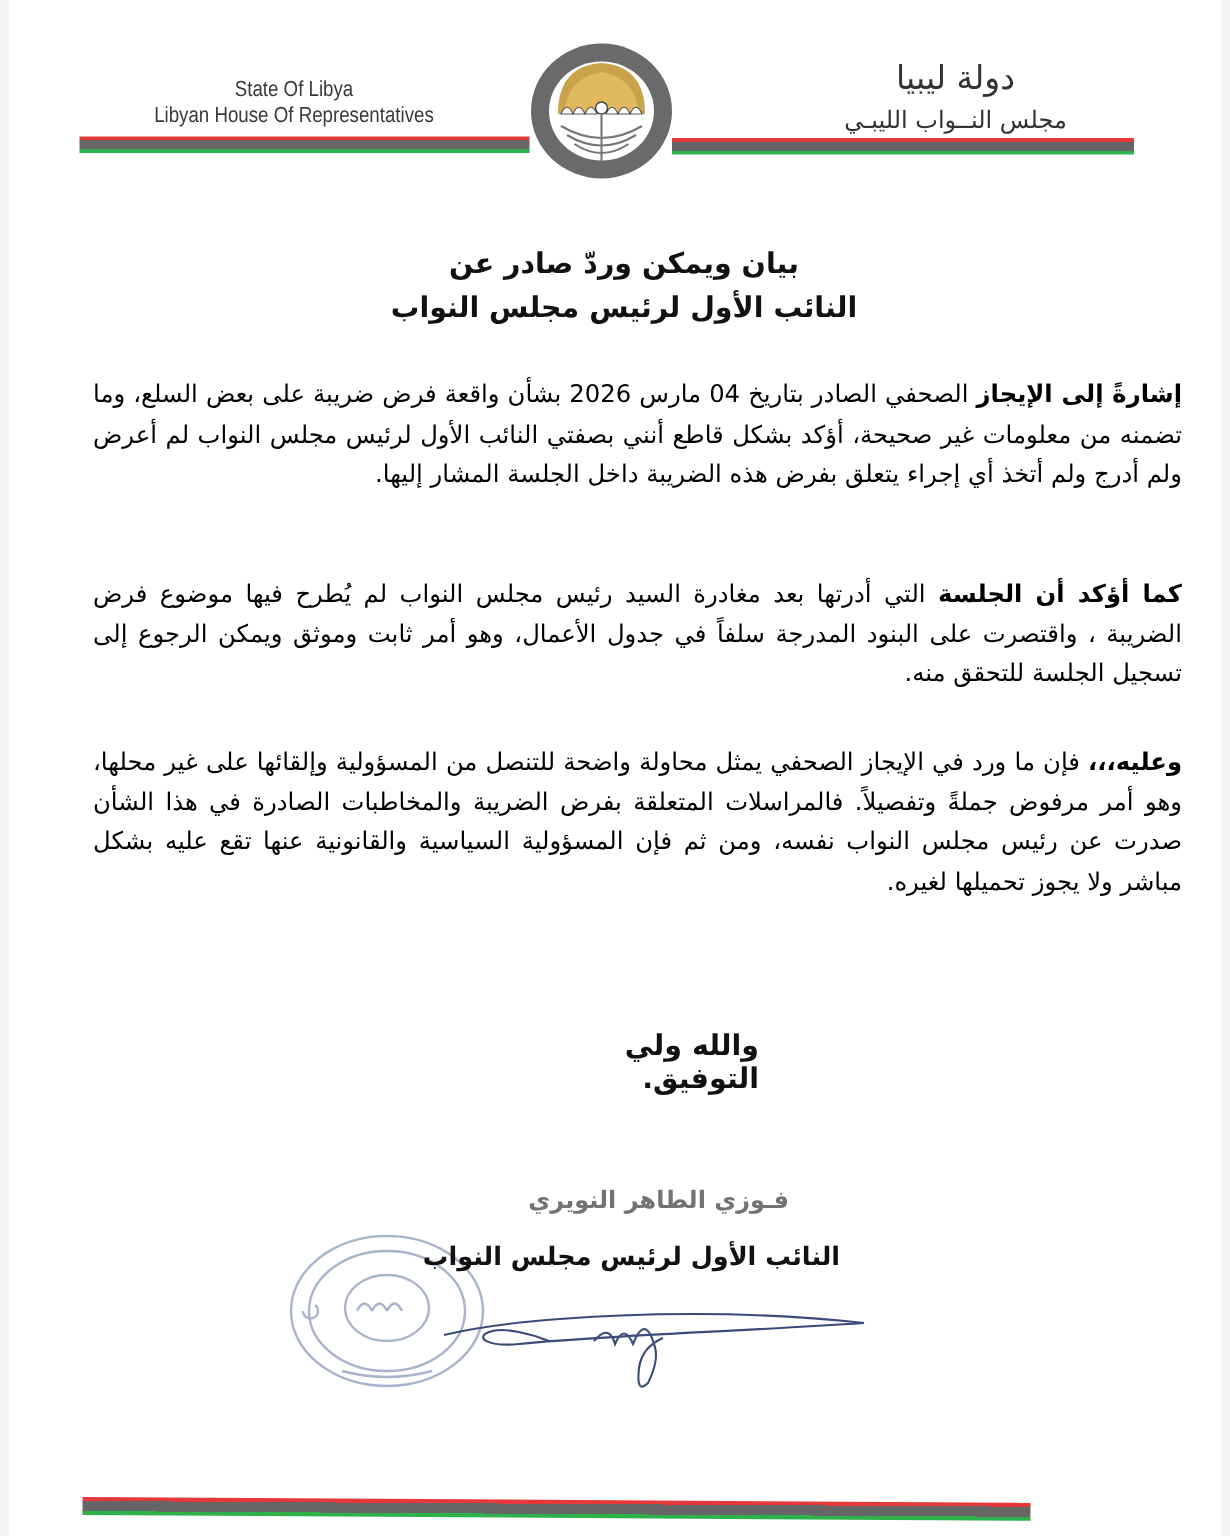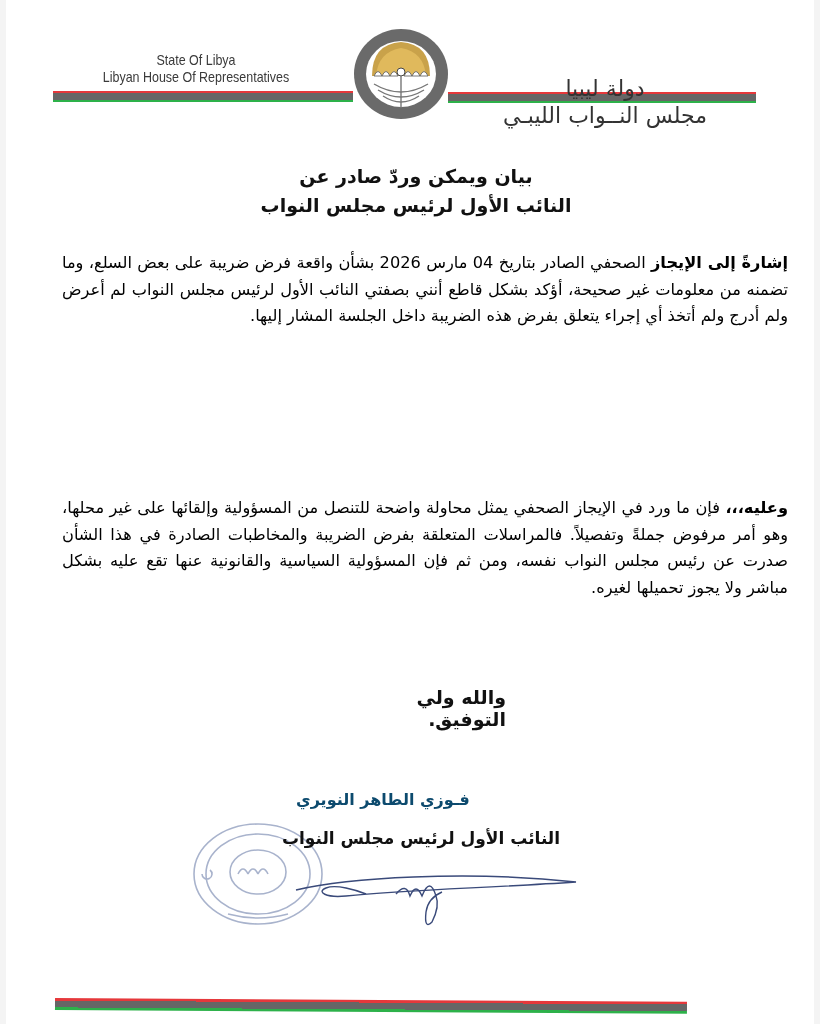--- a/index.html
+++ b/index.html
@@ -8,25 +8,25 @@
     position: absolute; left: 6px; top: 0; width: 808px; height: 1024px;
     background: #ffffff;
   }
   
   .lh-left {
     position: absolute; left: 80px; top: 52px; width: 220px; text-align: center;
     font-family: "Liberation Sans", sans-serif; color: #3a3a3a; font-size: 14.5px;
     line-height: 17px; transform: scaleX(0.86); transform-origin: center;
   }
   .lh-right {
-    position: absolute; left: 484px; top: 40px; width: 230px; text-align: center;
-    font-family: "DejaVu Sans", sans-serif; color: #333; direction: rtl; margin-top: 36px;
+    position: absolute; left: 516px; top: 40px; width: 230px; text-align: center;
+    font-family: "DejaVu Sans", sans-serif; color: #333; direction: rtl;
   }
   .lh-right .l1 { font-size: 22px; line-height: 26px; }
-  .lh-right .l2 { font-size: 22px; line-height: 28px; letter-spacing: 0.5px; }
+  .lh-right .l2 { font-size: 16px; line-height: 28px; letter-spacing: 0.5px; }
   .flagbar {
     position: absolute; height: 11px;
     background: linear-gradient(#e5383b 0 22%, #666 22% 78%, #2db14a 78% 100%);
   }
   .flagbar.top-l { left: 47px; top: 91px; width: 300px; }
   .flagbar.top-r { left: 442px; top: 92px; width: 308px; }
   .flagbar.bot { left: 49px; top: 998px; width: 632px; transform: rotate(0.35deg); transform-origin: left center; height: 12px;}
   .emblem {
     position: absolute; left: 340px; top: 26px; width: 110px; height: 96px;
   }
@@ -44,22 +44,22 @@
   .para b { font-weight: bold; }
   .p1 { top: 250px; }
   .p2 { top: 383px; }
   .p3 { top: 495px; }
   .p4 { top: 632px; }
   .closing {
     position: absolute; left: 340px; top: 686px; width: 160px; text-align: right; direction: rtl;
     font-family: "DejaVu Sans", sans-serif; font-weight: bold; font-size: 19px; color: #111;
   }
   .sig-name {
-    position: absolute; left: 290px; top: 790px; width: 230px; text-align: left; direction: rtl;
-    font-family: "DejaVu Sans", sans-serif; font-weight: bold; font-size: 16px; color: #0c4a6e;
+    position: absolute; left: 290px; top: 790px; width: 230px; text-align: right; direction: rtl;
+    font-family: "DejaVu Sans", sans-serif; font-weight: bold; font-size: 16px; color: #737373;
   }
   .sig-title {
     position: absolute; left: 250px; top: 828px; width: 330px; text-align: center; direction: rtl;
     font-family: "DejaVu Sans", sans-serif; font-weight: bold; font-size: 17px; color: #111;
   }
   .stamp { position: absolute; left: 182px; top: 818px; width: 140px; height: 112px; }
   .signature { position: absolute; left: 280px; top: 860px; width: 300px; height: 70px; }
 </style>
 </head>
 <body>
@@ -101,20 +101,21 @@
     <div class="l2">مجلس النــواب الليبـي</div>
   </div>
 
   <div class="title">
     <div>بيان ويمكن وردّ صادر عن</div>
     <div>النائب الأول لرئيس مجلس النواب</div>
   </div>
 
   <p class="para p1"><b>إشارةً إلى الإيجاز</b><span> الصحفي الصادر بتاريخ 04 مارس 2026 بشأن واقعة فرض ضريبة على بعض السلع، وما تضمنه من معلومات غير صحيحة، أؤكد بشكل قاطع أنني بصفتي النائب الأول لرئيس مجلس النواب لم أعرض ولم أدرج ولم أتخذ أي إجراء يتعلق بفرض هذه الضريبة داخل الجلسة المشار إليها.</span></p>
 
+  <p class="para p2"><b>كما أؤكد أن الجلسة</b><span> التي أدرتها بعد مغادرة السيد رئيس مجلس النواب لم يُطرح فيها موضوع فرض الضريبة ، واقتصرت على البنود المدرجة سلفاً في جدول الأعمال، وهو أمر ثابت وموثق ويمكن الرجوع إلى تسجيل الجلسة للتحقق منه.</span></p>
 
   <p class="para p3"><b>وعليه،،،</b><span> فإن ما ورد في الإيجاز الصحفي يمثل محاولة واضحة للتنصل من المسؤولية وإلقائها على غير محلها، وهو أمر مرفوض جملةً وتفصيلاً. فالمراسلات المتعلقة بفرض الضريبة والمخاطبات الصادرة في هذا الشأن صدرت عن رئيس مجلس النواب نفسه، ومن ثم فإن المسؤولية السياسية والقانونية عنها تقع عليه بشكل مباشر ولا يجوز تحميلها لغيره.</span></p>
 
 
   <div class="closing">والله ولي التوفيق.</div>
 
   <div class="sig-name">فـوزي الطاهر النويري</div>
 
   <svg class="stamp" viewBox="0 0 140 112">
     <g fill="none" stroke="#9aa6c4" stroke-width="1.6" opacity="0.85">

